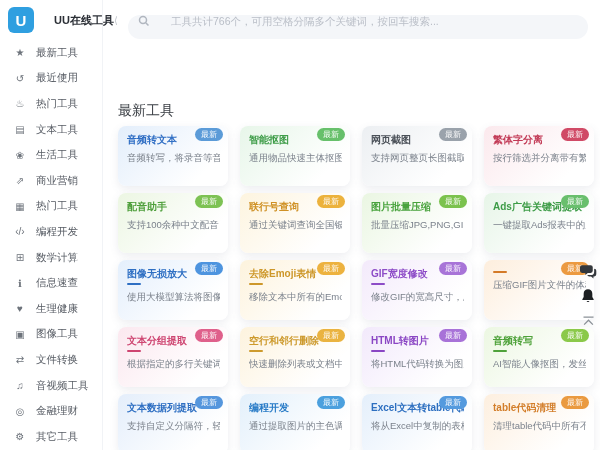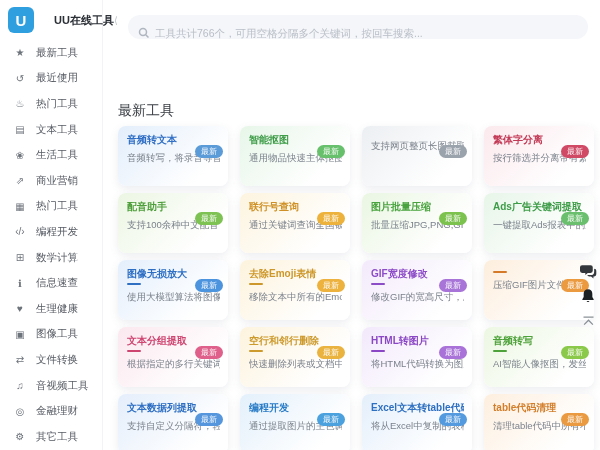--- a/index.html
+++ b/index.html
@@ -16,42 +16,42 @@
   .brand-title { font-size: 11px; font-weight: bold; color: #2b2f36; margin-left: 20px; white-space: nowrap; }
   .collapse { margin-left: auto; margin-right: 5px; color: #c2c6cc; font-size: 10px; cursor: pointer; }
   .nav { position: absolute; top: 40px; left: 0; right: 0; }
   .nav-item { display: flex; align-items: center; height: 25.6px; padding-left: 13px;
     gap: 9px; font-size: 10.5px; color: #565b63; cursor: pointer; white-space: nowrap; }
   .nav-icon { width: 14px; text-align: center; color: #6d737b; font-size: 10px; flex: 0 0 auto; }
 
   
   .main { position: absolute; left: 103px; top: 0; right: 0; bottom: 0; }
   .searchbar { margin: 15px 12px 0 25px; height: 24px; border-radius: 12px;
-    background: #f4f6f9; display: flex; align-items: flex-end; padding: 0 10px; gap: 5px; }
+    background: #f4f6f9; display: flex; align-items: flex-start; padding: 0 10px; gap: 21px; }
   .searchbar svg { flex: 0 0 auto; }
   .search-input { border: none; outline: none; background: transparent; flex: 1;
     font-size: 10.5px; color: #444; font-family: inherit; }
   .search-input::placeholder { color: #b9bec7; }
 
   .section-title { position: absolute; left: 15px; top: 102px; font-size: 14px;
     font-weight: 500; color: #3c4046; }
 
   .grid { position: absolute; left: 15px; top: 126px;
     display: grid; grid-template-columns: repeat(4, 110px); gap: 7px 12px; }
   .card { width: 110px; height: 60px; border-radius: 8px; padding: 8px 8px 6px 9px;
     position: relative; cursor: pointer; overflow: hidden;
     background: linear-gradient(135deg, var(--tint) 0%, #ffffff 78%);
     box-shadow: 0 3px 8px rgba(100,110,130,.12); }
   .card-title { font-size: 10px; font-weight: bold; color: var(--accent);
     line-height: 1.2; white-space: nowrap; overflow: hidden; }
   .card-underline { height: 2px; width: 14px; border-radius: 1px;
     background: var(--accent); margin-top: 3px; }
   .card-desc { font-size: 9.5px; color: #7b828c; margin-top: 6px;
     white-space: nowrap; overflow: hidden; }
-  .badge { position: absolute; top: 19px; right: 5px; background: var(--badge);
+  .badge { position: absolute; top: 2px; right: 5px; background: var(--badge);
     color: #fff; font-size: 8px; line-height: 1.3; padding: 1.5px 6px;
     border-radius: 8px; white-space: nowrap; }
 
   
   .float-col { position: absolute; right: 3px; top: 262px; display: flex;
     flex-direction: column; align-items: center; gap: 7px; }
   .float-btn { width: 18px; height: 18px; display: flex; align-items: center;
     justify-content: center; cursor: pointer; }
 </style>
 </head>
@@ -169,20 +169,21 @@
       </div>
 
       <div class="card" style="--accent: #3f9d49; --badge: #67c06b; --tint: #e7f6e9;">
         <div class="card-title">智能抠图</div>
 
         <div class="card-desc">通用物品快速主体抠图，移...</div>
         <div class="badge">最新</div>
       </div>
 
       <div class="card" style="--accent: #4a5058; --badge: #9aa2ab; --tint: #eceff2;">
+        <div class="card-title">网页截图</div>
 
         <div class="card-desc">支持网页整页长图截取和仅...</div>
         <div class="badge">最新</div>
       </div>
 
       <div class="card" style="--accent: #c23a56; --badge: #d04a66; --tint: #fbe9ed;">
         <div class="card-title">繁体字分离</div>
 
         <div class="card-desc">按行筛选并分离带有繁体字...</div>
         <div class="badge">最新</div>

